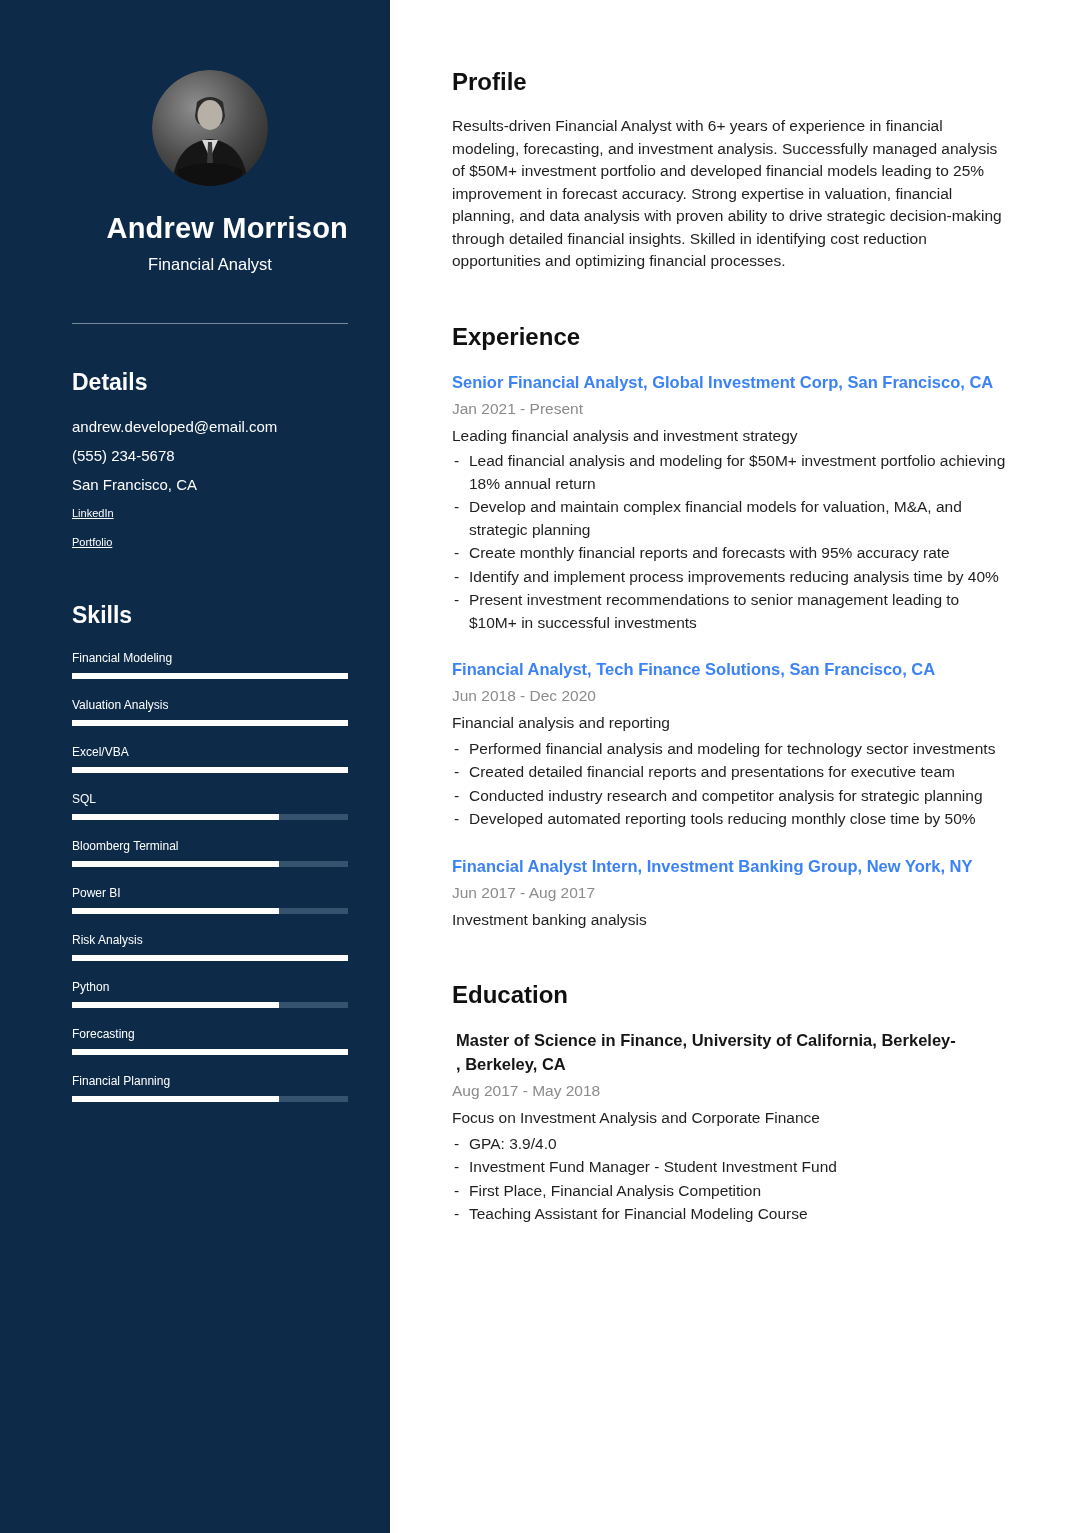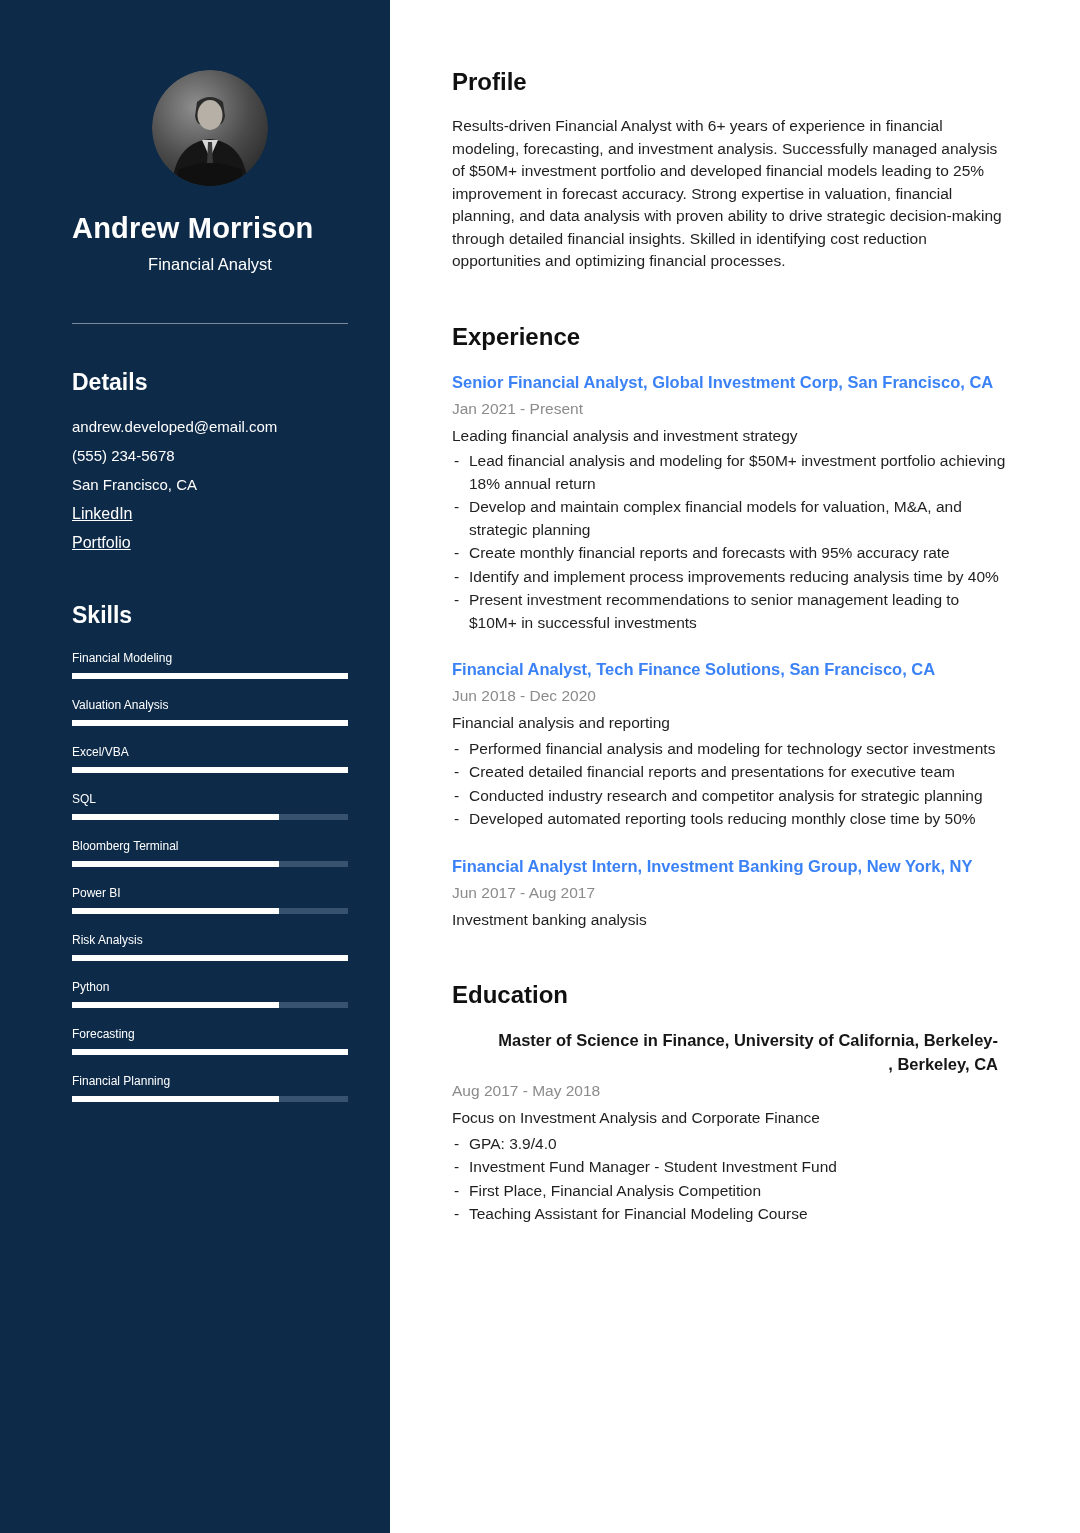--- a/index.html
+++ b/index.html
@@ -12,46 +12,46 @@
 
   
   .sidebar{
     box-sizing:border-box;flex:0 0 390px;width:390px;
     background:var(--sidebar-bg,#0d2a48);
     color:var(--sidebar-text,#ffffff);
     padding:70px 42px 0 72px;
   }
   .photo{width:116px;height:116px;border-radius:50%;overflow:hidden;margin:0 auto;display:block;}
   .photo svg{display:block;}
-  .name{font-size:29px;font-weight:bold;text-align:left;margin:26px 0 10px;letter-spacing:.2px;}
+  .name{font-size:29px;font-weight:bold;text-align:right;margin:26px 0 10px;letter-spacing:.2px;}
   .role{font-size:16.5px;text-align:center;margin:0;}
   .divider{border:none;border-top:1px solid rgba(255,255,255,.45);margin:49px 0 0;}
   .side-h{font-size:23px;font-weight:bold;margin:45px 0 16px;}
   .detail{font-size:15px;line-height:29px;}
-  .side-link{display:block;color:var(--sidebar-text,#ffffff);text-decoration:underline;font-size:16px;line-height:29px;width:max-content;cursor:pointer;}
+  .side-link{display:block;color:var(--sidebar-text,#ffffff);text-decoration:underline;font-size:11px;line-height:29px;width:max-content;cursor:pointer;}
   .skills-list{margin-top:22px;}
   .skill{margin-bottom:19px;}
   .skill-name{font-size:12px;margin-bottom:8px;}
   .bar{height:6px;background:var(--bar-track,#36526e);width:276px;}
   .bar-fill{height:100%;background:var(--bar-fill,#ffffff);}
 
   
   .main{
     box-sizing:border-box;flex:1;
     padding:68px 70px 0 62px;
     color:var(--text-color,#1f1f1f);
   }
   .section{margin-top:50px;}
   .section.first{margin-top:0;}
   .h2{font-size:24px;font-weight:bold;color:var(--heading-color,#101010);margin:0 0 19px;}
   .profile-text{font-size:15.5px;line-height:22.5px;margin:0;}
   .job{margin-bottom:23px;}
   .job:last-child{margin-bottom:0;}
   .job-title{font-size:16.5px;font-weight:bold;line-height:24px;margin:0 0 4px;color:#3b82f6;}
-  .degree{font-size:16.5px;font-weight:bold;line-height:24px;margin:0 12px 4px;color:#161616;white-space:pre-line;text-align:right;}
+  .degree{font-size:16.5px;font-weight:bold;line-height:24px;margin:0 4px 4px;color:#161616;white-space:pre-line;}
   .job-dates{font-size:15.5px;color:var(--date-color,#8b8b8b);margin:0 0 5px;line-height:22px;}
   .job-summary{font-size:15.5px;margin:0 0 3px;line-height:22.5px;}
   .bullets{list-style:none;margin:0;padding:0;}
   .bullets li{position:relative;padding-left:17px;font-size:15.5px;line-height:22.5px;margin:1px 0;}
   .bullets li::before{content:"-";position:absolute;left:2px;}
 </style>
 </head>
 <body>
 
 <div class="page">

